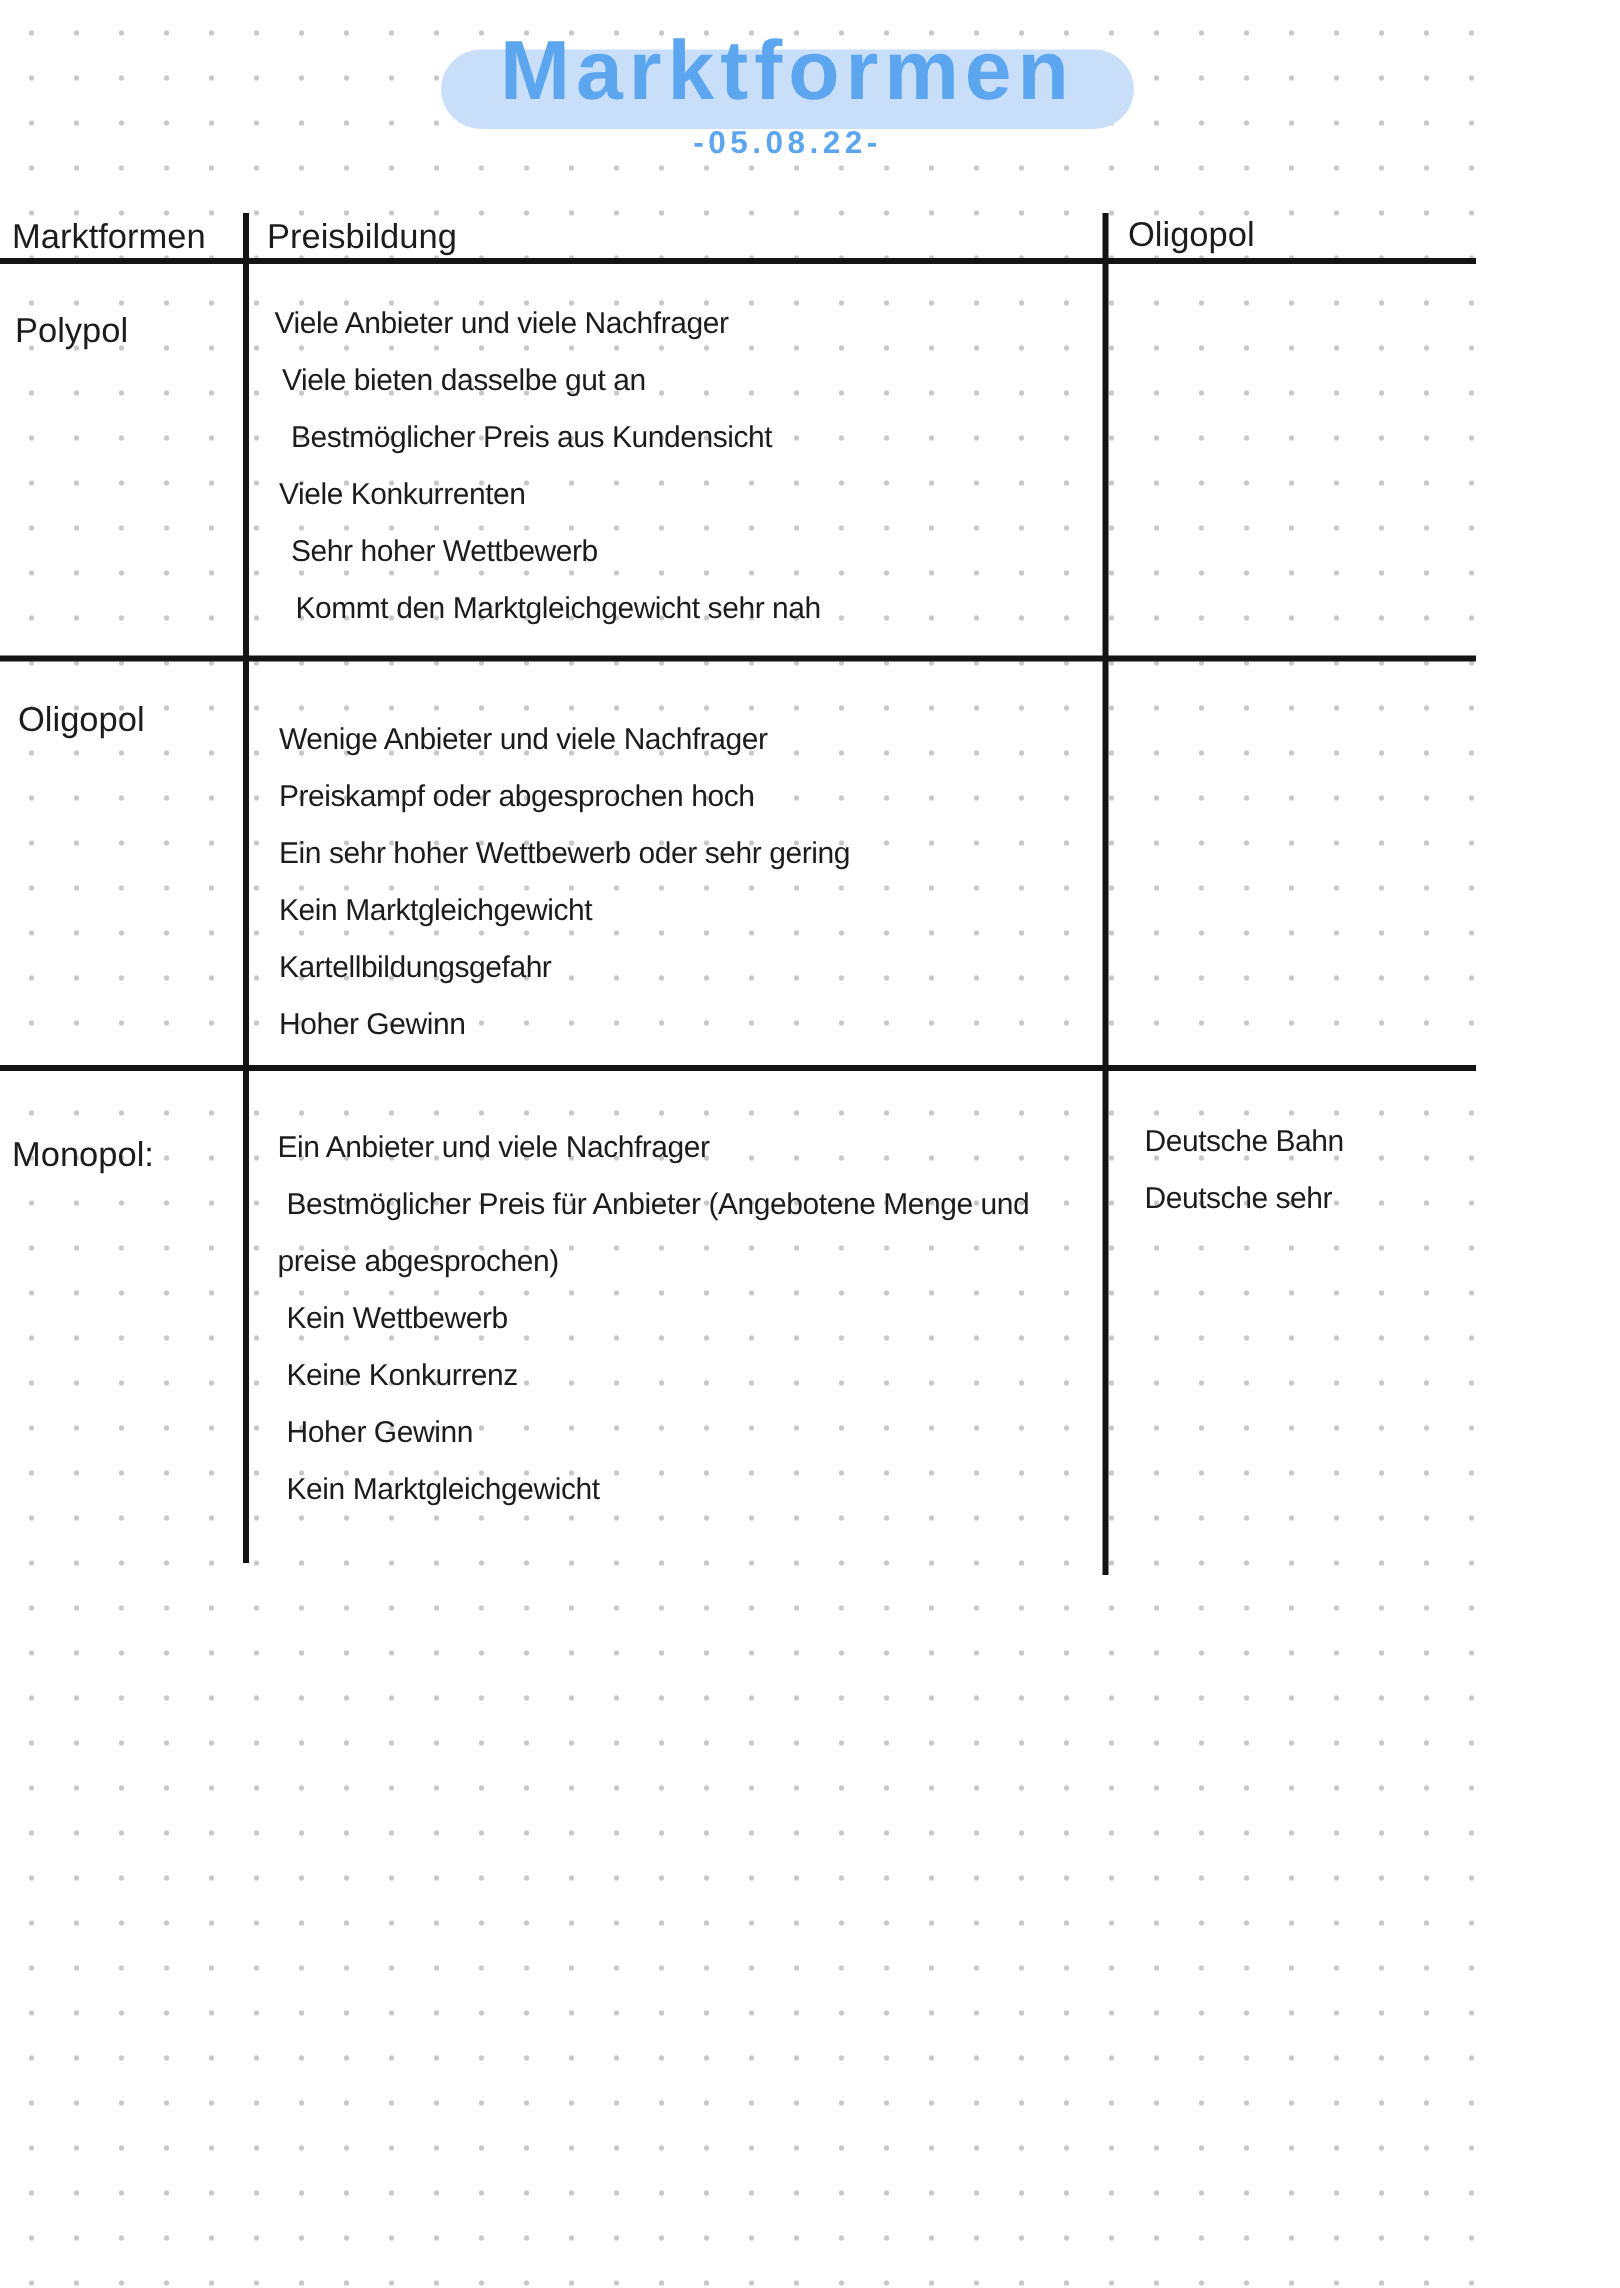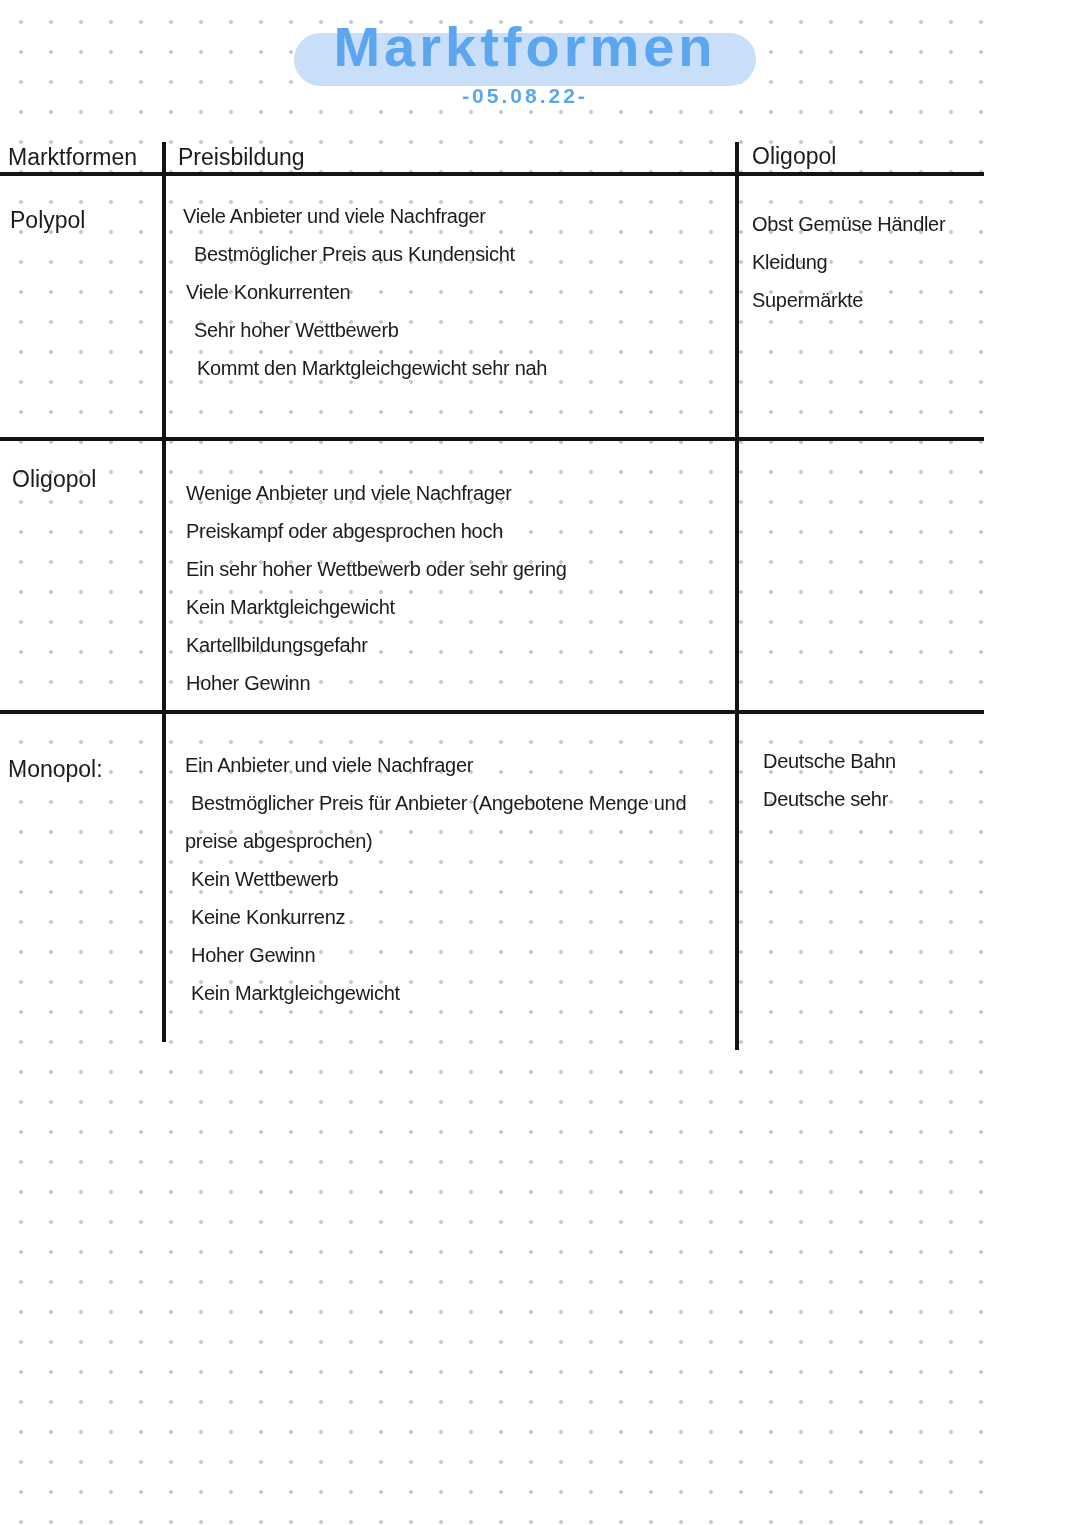--- a/index.html
+++ b/index.html
@@ -79,29 +79,25 @@
   <div class="abs vline vline-1"></div>
   <div class="abs vline vline-2"></div>
 
   <div class="abs header-label" style="left:8px; top:144px;">Marktformen</div>
   <div class="abs header-label" style="left:178px; top:144px;">Preisbildung</div>
   <div class="abs header-label" style="left:752px; top:143px;">Oligopol</div>
 
   <div class="abs row-label" style="left:10px; top:207px;">Polypol</div>
   <div class="abs hand col-preis" style="top:197px;">
     <div class="line">Viele Anbieter und viele Nachfrager</div>
+    <div class="line pl5">Viele bieten dasselbe gut an</div>
     <div class="line pl11">Bestmöglicher Preis aus Kundensicht</div>
     <div class="line pl3">Viele Konkurrenten</div>
     <div class="line pl11">Sehr hoher Wettbewerb</div>
     <div class="line pl14">Kommt den Marktgleichgewicht sehr nah</div>
-  </div>
-  <div class="abs hand" style="left:752px; top:205px;">
-    <div class="line">Obst Gemüse Händler</div>
-    <div class="line">Kleidung</div>
-    <div class="line">Supermärkte</div>
   </div>
 
   <div class="abs row-label" style="left:12px; top:466px;">Oligopol</div>
   <div class="abs hand" style="left:186px; top:474px;">
     <div class="line">Wenige Anbieter und viele Nachfrager</div>
     <div class="line">Preiskampf oder abgesprochen hoch</div>
     <div class="line">Ein sehr hoher Wettbewerb oder sehr gering</div>
     <div class="line">Kein Marktgleichgewicht</div>
     <div class="line">Kartellbildungsgefahr</div>
     <div class="line">Hoher Gewinn</div>

